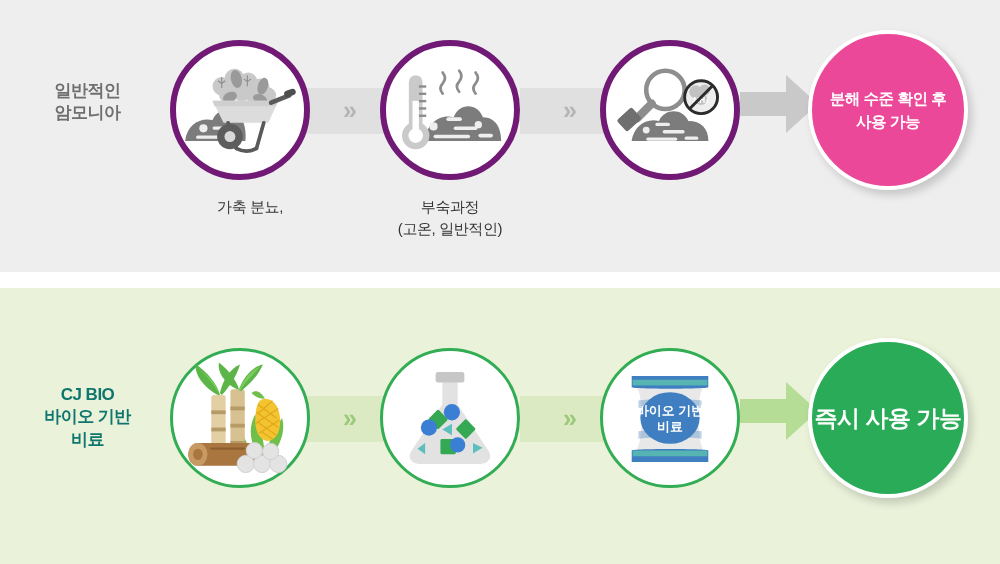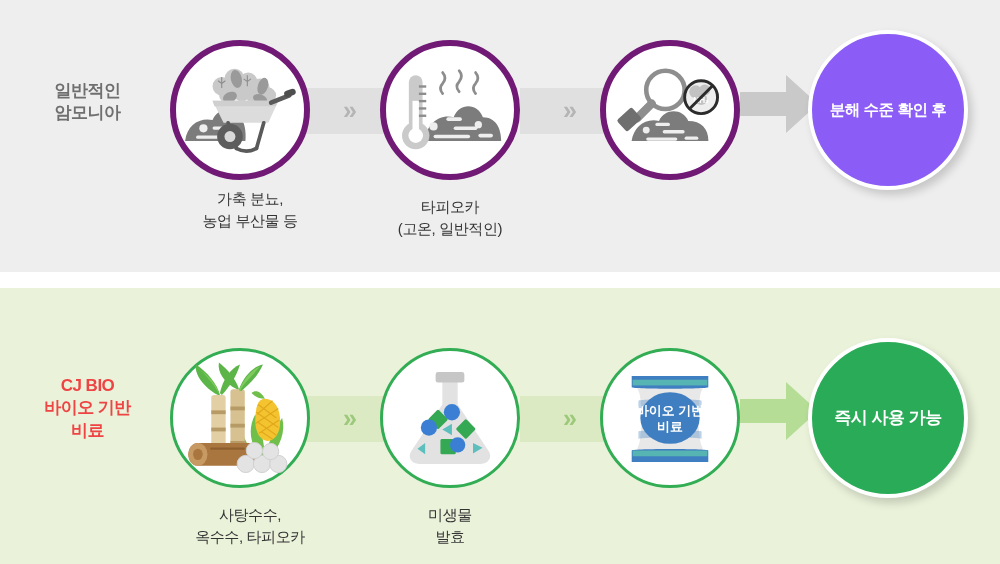--- a/index.html
+++ b/index.html
@@ -15,21 +15,21 @@
   #panel-conventional { top: 0; height: 272px; background: #eeeeee; }
   #panel-cjbio       { top: 288px; height: 276px; background: #eaf2da; }
 
   
   .row-label {
     position: absolute; left: 10px; width: 155px;
     text-align: center; font-weight: bold; line-height: 1.32;
     font-size: 17px; letter-spacing: -0.5px;
   }
   #label-conventional { top: 80px; color: #6f6f6f; }
-  #label-cjbio        { top: 375px; color: #ef4444; }
+  #label-cjbio        { top: 384px; color: #0f766e; }
   .row-label div { white-space: nowrap; }
 
   
   .band {
     position: absolute; height: 46px; top: 88px;
   }
   .band.gray  { background: #e0e0e0; }
   .band.green { background: #dceac4; }
   .chev {
     position: absolute; top: 50%; left: 50%;
@@ -61,25 +61,25 @@
 
   
   .result {
     position: absolute; width: 160px; height: 160px; border-radius: 50%;
     border: 4px solid #ffffff;
     display: flex; align-items: center; justify-content: center;
     text-align: center; color: #ffffff; font-weight: bold;
     font-size: 16px; line-height: 1.5; letter-spacing: -0.5px;
     box-shadow: 4px 5px 9px rgba(0,0,0,0.17);
   }
-  #result-conventional { background: #8b5cf6; top: 30px; left: 808px; }
+  #result-conventional { background: #ec4899; top: 30px; left: 808px; }
   #result-cjbio        { background: #2aab57; top: 338px; left: 808px; }
   .result .rtext div { white-space: nowrap; }
   #result-conventional .rtext { font-size: 15.5px; }
-  #result-cjbio .rtext { font-size: 17px; }
+  #result-cjbio .rtext { font-size: 23px; }
 
   
   .bag-text {
     font-family: "Liberation Sans", sans-serif;
     font-weight: bold; fill: #ffffff;
   }
 </style>
 </head>
 <body>
 
@@ -135,23 +135,22 @@
       <path d="M104 62 L124 54" stroke="#5a5a5a" stroke-width="5" stroke-linecap="round" fill="none"></path>
       <rect x="118" y="48" width="13" height="7" rx="3.5" fill="#4e4e4e" transform="rotate(-20 124 51)"></rect>
 
       <path d="M57 84 L66 112 M96 84 L88 112" stroke="#5a5a5a" stroke-width="4" stroke-linecap="round" fill="none"></path>
       <path d="M66 112 q11 6 22 0" stroke="#5a5a5a" stroke-width="4" fill="none" stroke-linecap="round"></path>
 
       <circle cx="59" cy="99" r="14" fill="#5d5d5d"></circle>
       <circle cx="59" cy="99" r="6" fill="#d9d9d9"></circle>
     </svg>
   </div>
-  <div class="caption" style="top:188px; left:140px;">
+  <div class="caption" style="top:196px; left:140px;">
     <div>가축 분뇨,</div>
-    <div>농업 부산물 등</div>
   </div>
 
   <div class="circle gray" style="top:40px; left:380px;">
     <svg viewBox="0 0 140 140" aria-hidden="true">
 
       <path d="M42 104 C44 86 58 74 74 78 C80 62 100 62 106 78 C120 78 126 90 126 104 Z" fill="#7c7c7c"></path>
       <circle cx="52" cy="88" r="4.5" fill="#eeeeee"></circle>
       <rect x="66" y="78" width="17" height="4" rx="2" fill="#eeeeee"></rect>
       <rect x="74" y="88" width="26" height="4" rx="2" fill="#eeeeee"></rect>
       <rect x="52" y="97" width="40" height="4" rx="2" fill="#eeeeee"></rect>
@@ -171,21 +170,21 @@
       </g>
 
       <g stroke="#8d8d8d" stroke-width="3" fill="none" stroke-linecap="round">
         <path d="M62 52 q-5 -6 0 -11 q5 -6 0 -12"></path>
         <path d="M80 50 q-5 -6 0 -11 q5 -6 0 -12"></path>
         <path d="M98 52 q-5 -6 0 -11 q5 -6 0 -12"></path>
       </g>
     </svg>
   </div>
   <div class="caption" style="top:196px; left:340px;">
-    <div>타피오카</div>
+    <div>부숙과정</div>
     <div>(고온, 일반적인)</div>
   </div>
 
   <div class="circle gray" style="top:40px; left:600px;">
     <svg viewBox="0 0 140 140" aria-hidden="true">
 
       <path d="M28 104 C30 88 44 78 58 82 C64 68 84 68 90 82 C104 82 112 90 112 104 Z" fill="#7c7c7c"></path>
       <rect x="54" y="84" width="16" height="3.6" rx="1.8" fill="#eeeeee"></rect>
       <circle cx="44" cy="92" r="3.8" fill="#eeeeee"></circle>
       <rect x="62" y="92" width="24" height="3.6" rx="1.8" fill="#eeeeee"></rect>
@@ -211,20 +210,21 @@
     </svg>
   </div>
 
   <svg class="big-arrow" style="top:75px; left:740px; width:78px; height:58px;" viewBox="0 0 78 58">
     <path d="M0 17 H46 V0 L78 29 L46 58 V41 H0 Z" fill="#c9c9c9"></path>
   </svg>
 
   <div class="result" id="result-conventional">
     <div class="rtext">
       <div>분해 수준 확인 후</div>
+      <div>사용 가능</div>
     </div>
   </div>
 
   <div class="panel" id="panel-cjbio"></div>
 
   <div class="row-label" id="label-cjbio">
     <div>CJ BIO</div>
     <div>바이오 기반</div>
     <div>비료</div>
   </div>
@@ -284,24 +284,20 @@
       </g>
 
       <g fill="#e3e3e3" stroke="#cfcfcf" stroke-width="1">
         <circle cx="76" cy="118" r="9"></circle>
           <circle cx="93" cy="118" r="9"></circle>
         <circle cx="110" cy="118" r="9"></circle>
           <circle cx="85" cy="104" r="8.5"></circle>
         <circle cx="102" cy="105" r="8.5"></circle>
       </g>
     </svg>
-  </div>
-  <div class="caption" style="top:504px; left:140px;">
-    <div>사탕수수,</div>
-    <div>옥수수, 타피오카</div>
   </div>
 
   <div class="circle green" style="top:348px; left:380px;">
     <svg viewBox="0 0 140 140" aria-hidden="true">
 
       <path d="M62 32 H78 V56 L110 104 C115 111 110 118 102 118 H38 C30 118 25 111 30 104 L62 56 Z" fill="#e2e2e2"></path>
       <rect x="55" y="22" width="30" height="11" rx="2.5" fill="#c6c6c6"></rect>
 
       <g>
         <rect x="50" y="64" width="15" height="15" rx="1.5" fill="#34a853" transform="rotate(45 57.5 71.5)"></rect>
@@ -309,24 +305,20 @@
         <rect x="60" y="92" width="16" height="16" rx="1.5" fill="#34a853"></rect>
         <circle cx="72" cy="64" r="8.5" fill="#3b7fd4"></circle>
         <circle cx="48" cy="80" r="8.5" fill="#3b7fd4"></circle>
         <circle cx="78" cy="98" r="8" fill="#3b7fd4"></circle>
         <path d="M72 76 L62 82 L72 88 Z" fill="#5cbfbd"></path>
         <path d="M44 96 L36 102 L44 108 Z" fill="#5cbfbd"></path>
         <path d="M94 96 L104 101 L94 107 Z" fill="#5cbfbd"></path>
       </g>
     </svg>
   </div>
-  <div class="caption" style="top:504px; left:340px;">
-    <div>미생물</div>
-    <div>발효</div>
-  </div>
 
   <div class="circle green" style="top:348px; left:600px;">
     <svg viewBox="0 0 140 140" aria-hidden="true">
 
       <path d="M32 30 H108 L102 44 C99 58 99 82 102 96 L108 112 H32 L38 96 C41 82 41 58 38 44 Z" fill="#e8e8e8"></path>
 
       <path d="M30 26 H110 V38 C108 40 32 40 30 38 Z" fill="#3f7fc1"></path>
       <rect x="31" y="30" width="78" height="6" fill="#56b4b2"></rect>
       <path d="M30 104 C32 102 108 102 110 104 V116 H30 Z" fill="#3f7fc1"></path>
       <rect x="31" y="104" width="78" height="6" fill="#56b4b2"></rect>

